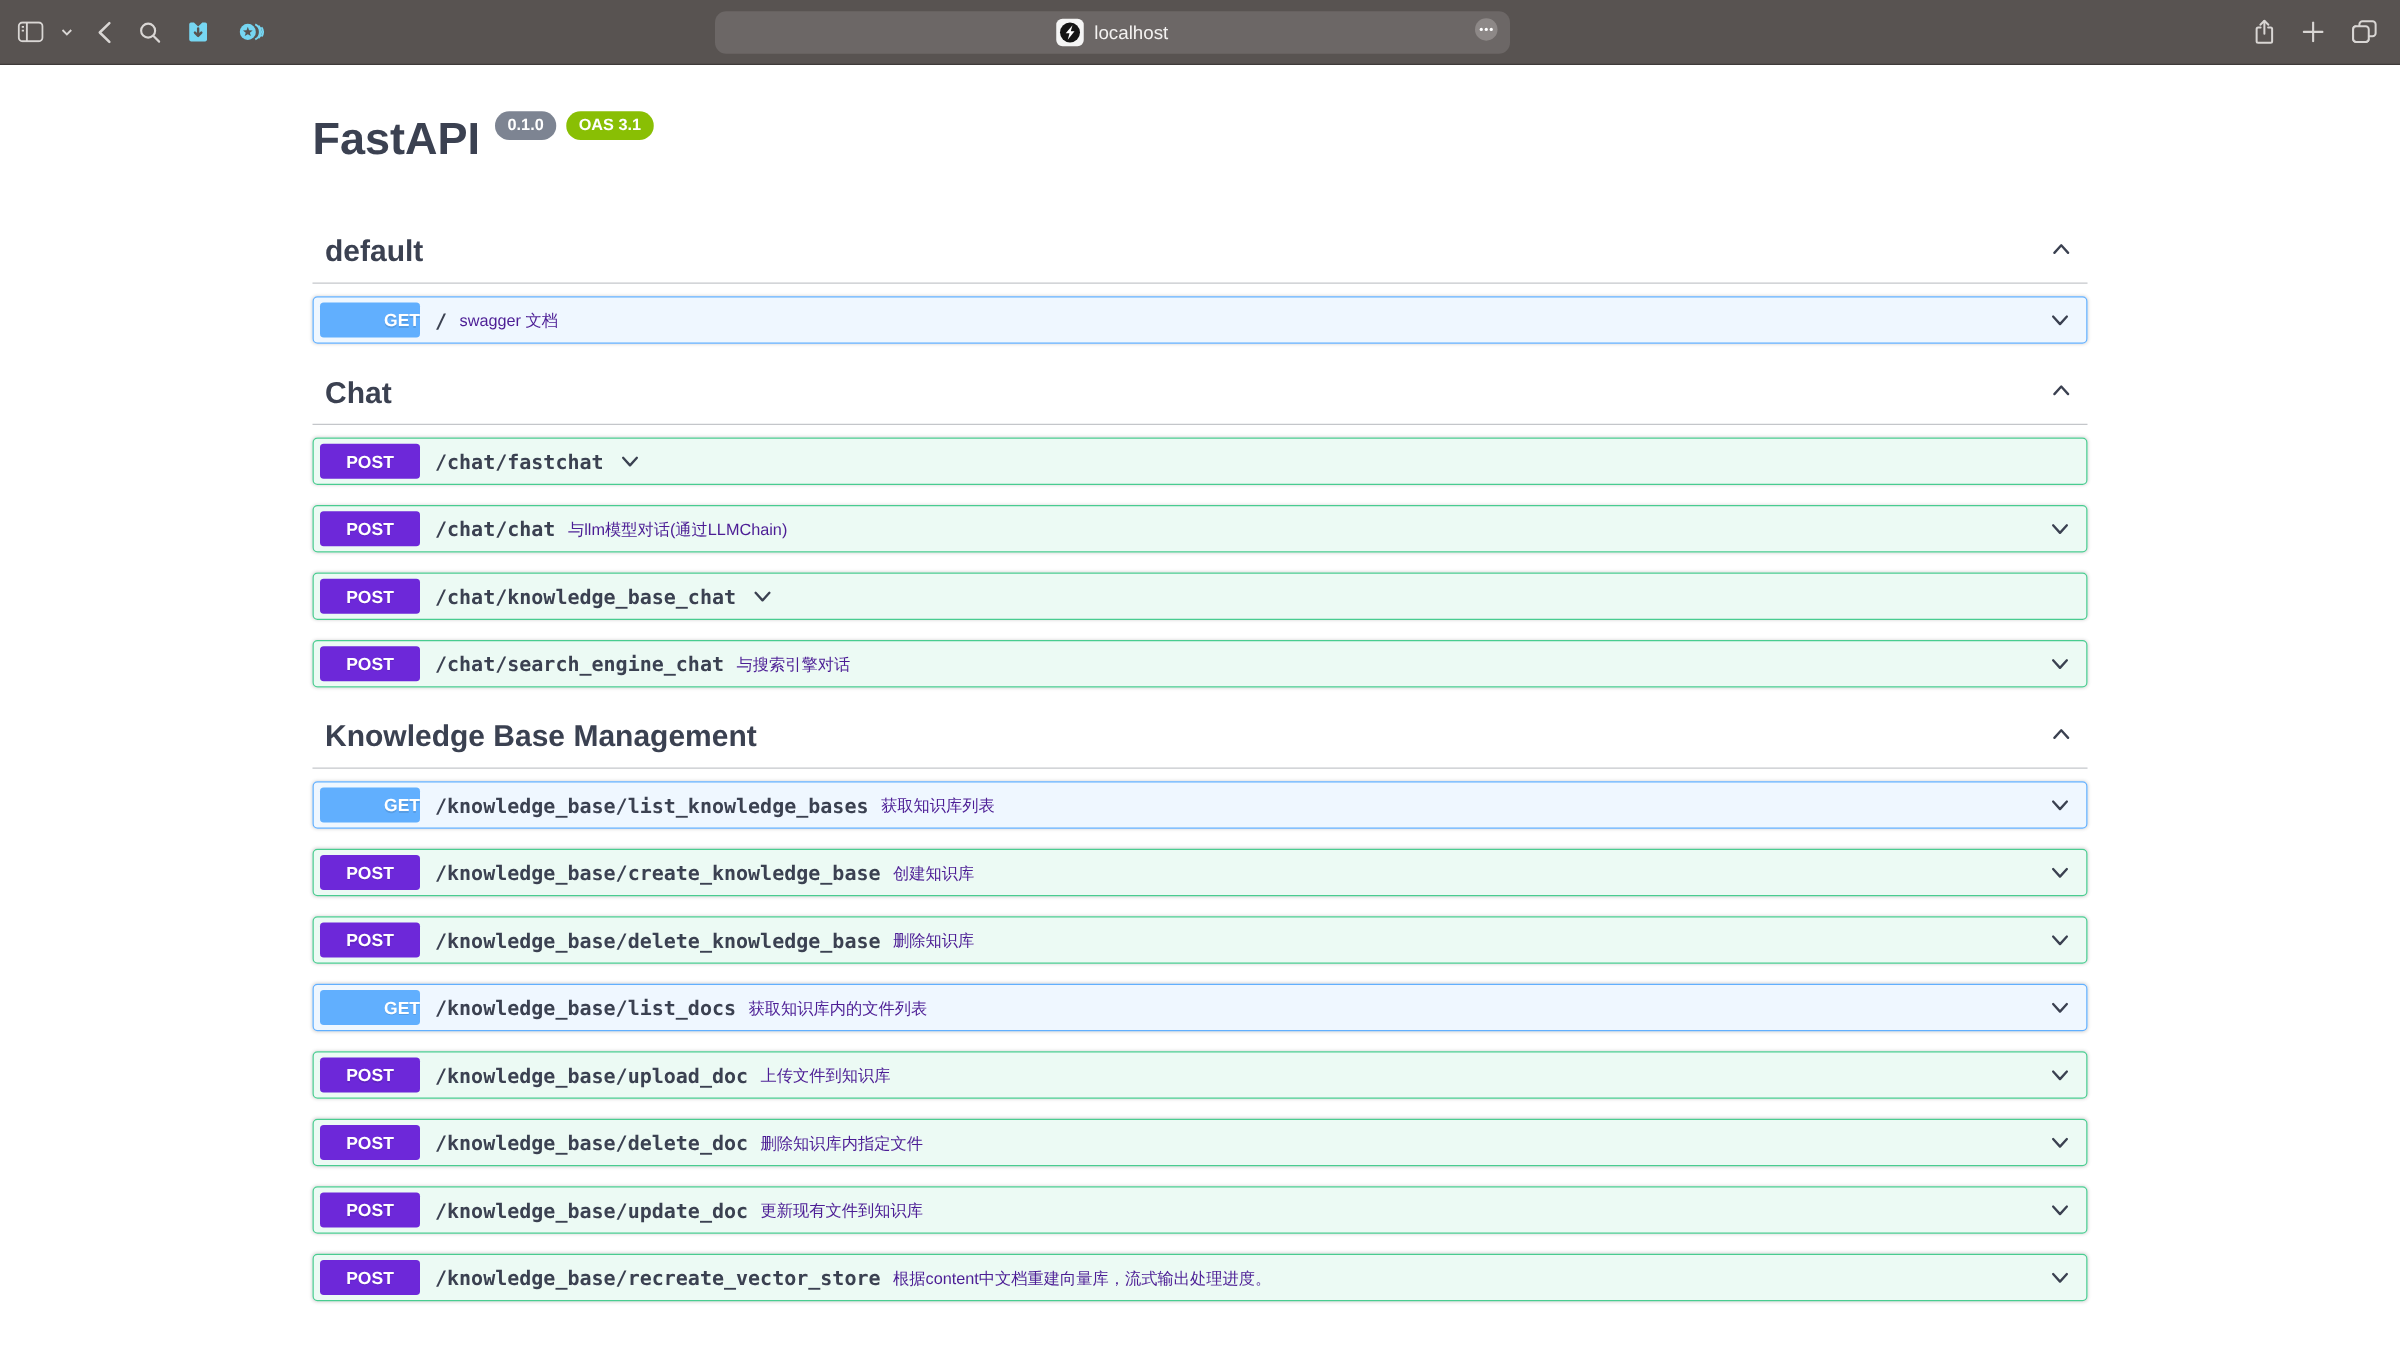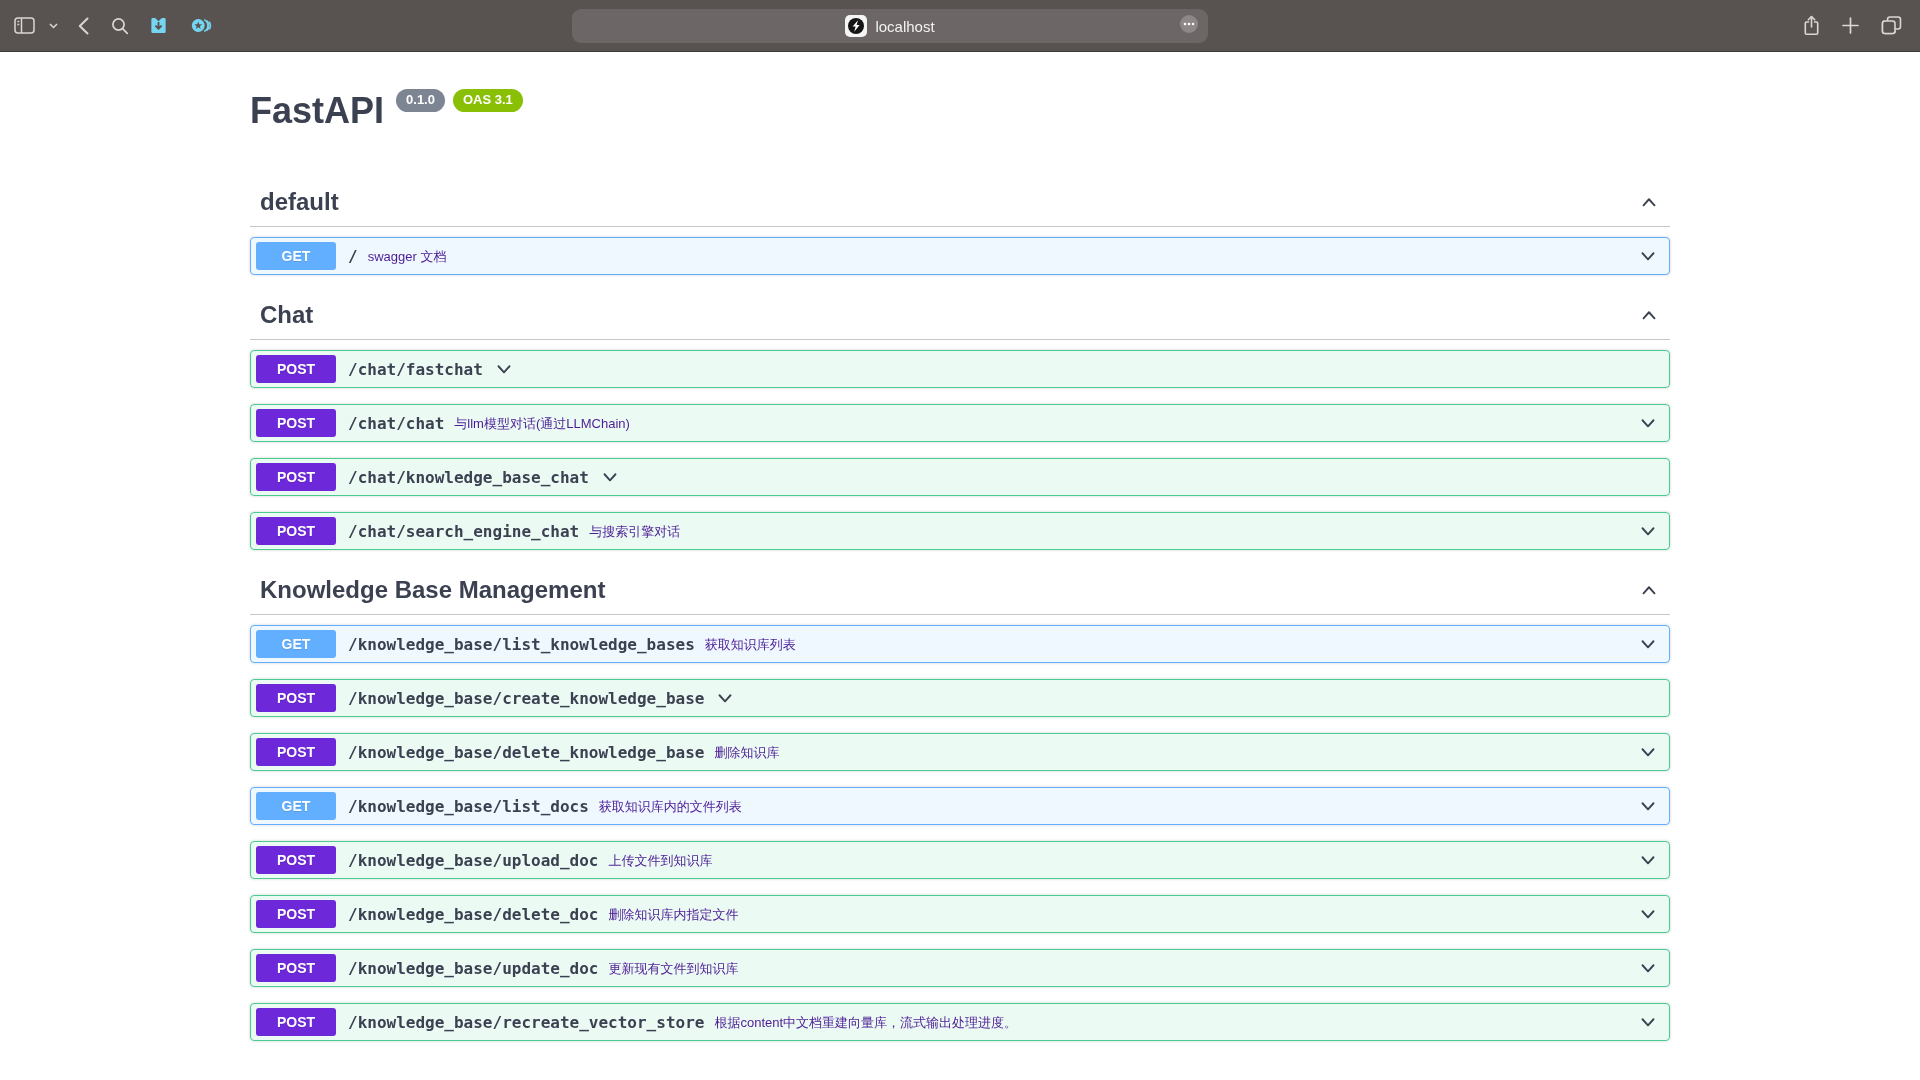--- a/index.html
+++ b/index.html
@@ -30,34 +30,34 @@
              color:#3b4151; line-height:1.2; }
   .badges { display:inline-flex; gap:8px; margin-left:12px; position:relative; top:0; }
   .pill { border-radius:57px; padding:3px 10px 4px; font-size:13px; font-weight:700;
           color:#fff; line-height:1.2; }
   .pill.gray  { background:#7d8492; }
   .pill.green { background:#89bf04; }
   .spec-link { display:inline-block; margin-top:6px; font-size:14px; color:#4990e2;
                text-decoration:none; cursor:pointer; }
 
   .opblock-tag-section { margin-bottom:8px; }
-  .opblock-tag { display:flex; align-items:center; padding:10px 10px 10px 10px;
+  .opblock-tag { display:flex; align-items:flex-start; padding:10px 10px 10px 10px;
                  border-bottom:1px solid rgba(59,65,81,.3); cursor:pointer; }
   .tag-title { flex:1; font-size:24px; font-weight:700; color:#3b4151; }
   .operations { padding-top:10px; }
 
   .opblock { display:flex; align-items:center; height:38px; margin-bottom:16px;
              border:1px solid; border-radius:4px; padding:0 10px 0 5px;
              box-shadow:0 0 3px rgba(0,0,0,.19); cursor:pointer; }
   .opblock.get  { background:rgba(97,175,254,.1);  border-color:#61affe; }
   .opblock.post { background:rgba(73,204,144,.1); border-color:#49cc90; }
   .method { min-width:80px; text-align:center; border-radius:3px; padding:6px 0;
             font-size:14px; font-weight:700; color:#fff;
             text-shadow:0 1px 0 rgba(0,0,0,.1); }
-  .opblock.get  .method { background:#61affe; }
+  .opblock.get  .method { background:#61affe;text-align:right; }
   .opblock.post .method { background:#6d28d9; }
   .path { margin:0 10px 0 12px; font-family:"DejaVu Sans Mono","Liberation Mono",monospace;
           font-size:16px; font-weight:700; color:#3b4151; letter-spacing:0; }
   .summary { flex:1; font-size:13px; color:#4c1d95; padding-top:2px;
              white-space:nowrap; overflow:hidden; }
   .chev { flex:none; }
 </style>
 </head>
 <body>
 
@@ -235,20 +235,21 @@
     <span class="path">/knowledge_base/list_knowledge_bases</span>
     <span class="summary">获取知识库列表</span>
     <svg class="chev" width="22" height="22" viewBox="0 0 20 20" fill="none" stroke="#3b4151" stroke-width="1.7" stroke-linecap="round" stroke-linejoin="round">
       <polyline points="5,7.5 10,13 15,7.5"></polyline>
     </svg>
   </div>
 
   <div class="opblock post">
     <span class="method">POST</span>
     <span class="path">/knowledge_base/create_knowledge_base</span>
+    <span class="summary">创建知识库</span>
     <svg class="chev" width="22" height="22" viewBox="0 0 20 20" fill="none" stroke="#3b4151" stroke-width="1.7" stroke-linecap="round" stroke-linejoin="round">
       <polyline points="5,7.5 10,13 15,7.5"></polyline>
     </svg>
   </div>
 
   <div class="opblock post">
     <span class="method">POST</span>
     <span class="path">/knowledge_base/delete_knowledge_base</span>
     <span class="summary">删除知识库</span>
     <svg class="chev" width="22" height="22" viewBox="0 0 20 20" fill="none" stroke="#3b4151" stroke-width="1.7" stroke-linecap="round" stroke-linejoin="round">

